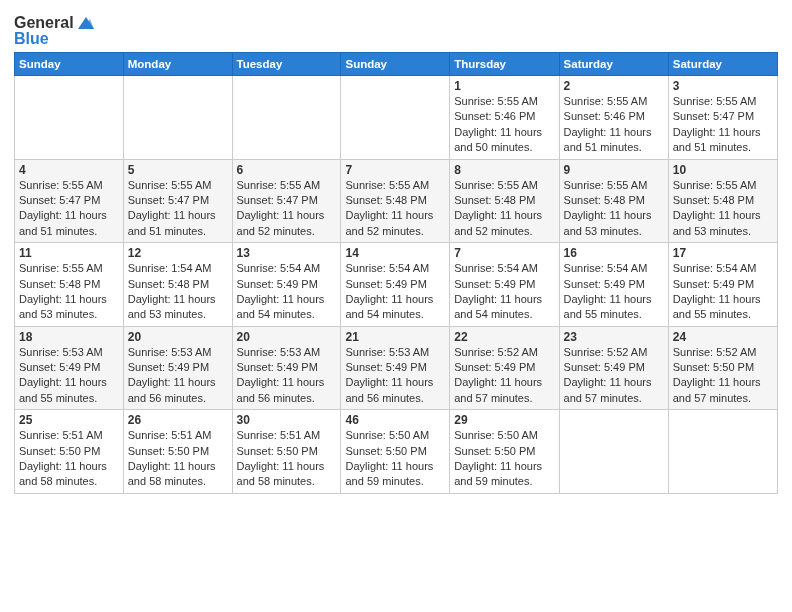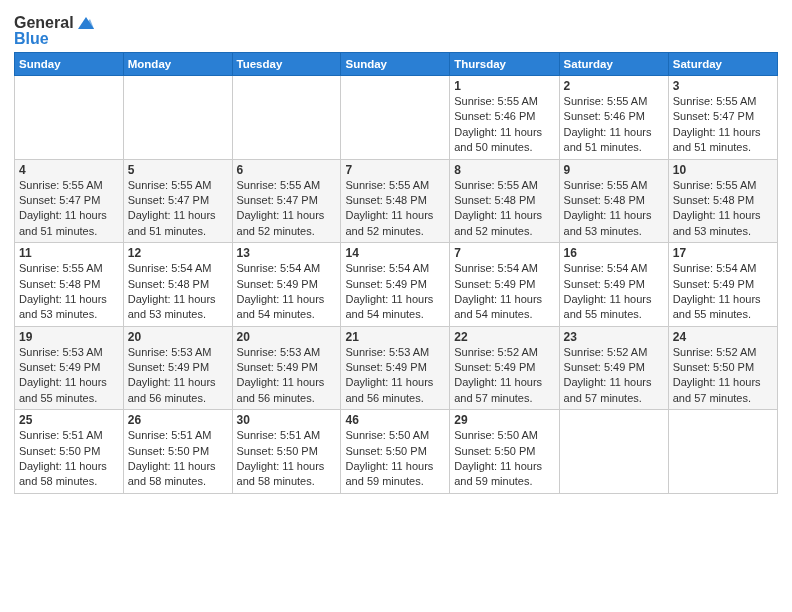--- a/index.html
+++ b/index.html
@@ -198,21 +198,21 @@
         <tr>
           <td>
             <span class="day-num">11</span>
             <div class="day-info">Sunrise: 5:55 AM
 Sunset: 5:48 PM
 Daylight: 11 hours
 and 53 minutes.</div>
           </td>
           <td>
             <span class="day-num">12</span>
-            <div class="day-info">Sunrise: 5:54 AM
+            <div class="day-info">Sunrise: 1:54 AM
 Sunset: 5:48 PM
 Daylight: 11 hours
 and 53 minutes.</div>
           </td>
           <td>
             <span class="day-num">13</span>
             <div class="day-info">Sunrise: 5:54 AM
 Sunset: 5:49 PM
 Daylight: 11 hours
 and 54 minutes.</div>
@@ -241,21 +241,21 @@
           <td>
             <span class="day-num">17</span>
             <div class="day-info">Sunrise: 5:54 AM
 Sunset: 5:49 PM
 Daylight: 11 hours
 and 55 minutes.</div>
           </td>
         </tr>
         <tr>
           <td>
-            <span class="day-num">19</span>
+            <span class="day-num">18</span>
             <div class="day-info">Sunrise: 5:53 AM
 Sunset: 5:49 PM
 Daylight: 11 hours
 and 55 minutes.</div>
           </td>
           <td>
             <span class="day-num">20</span>
             <div class="day-info">Sunrise: 5:53 AM
 Sunset: 5:49 PM
 Daylight: 11 hours

